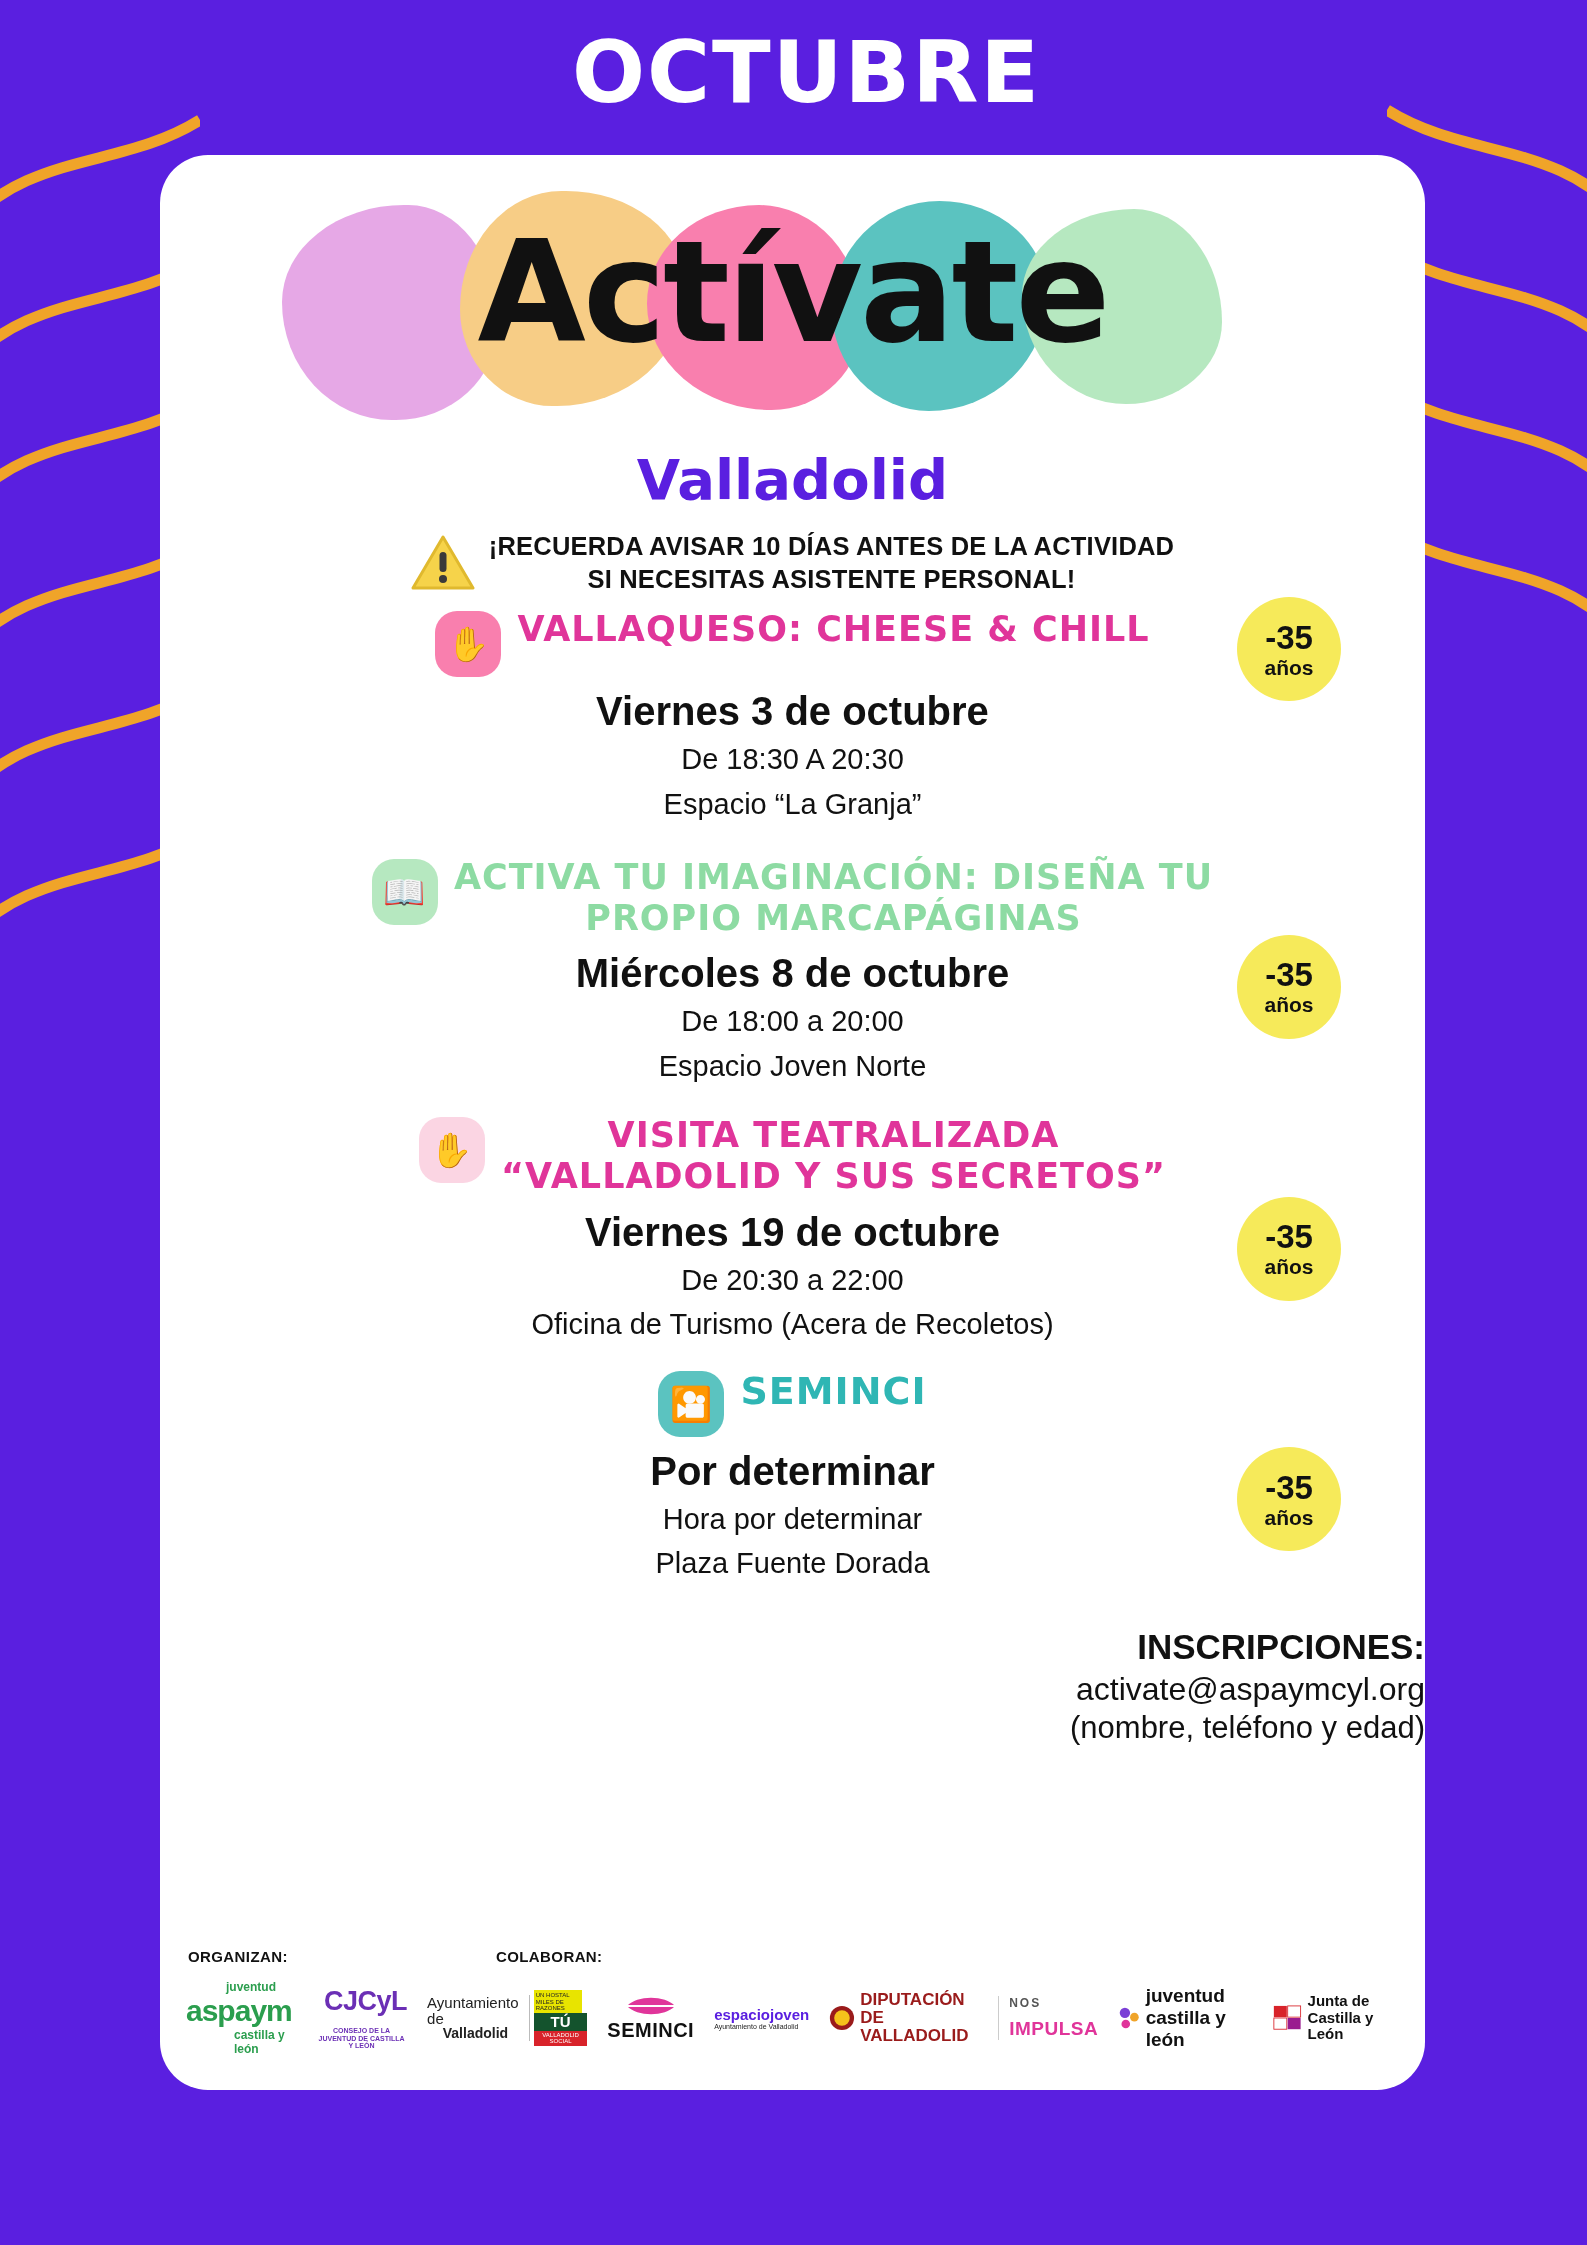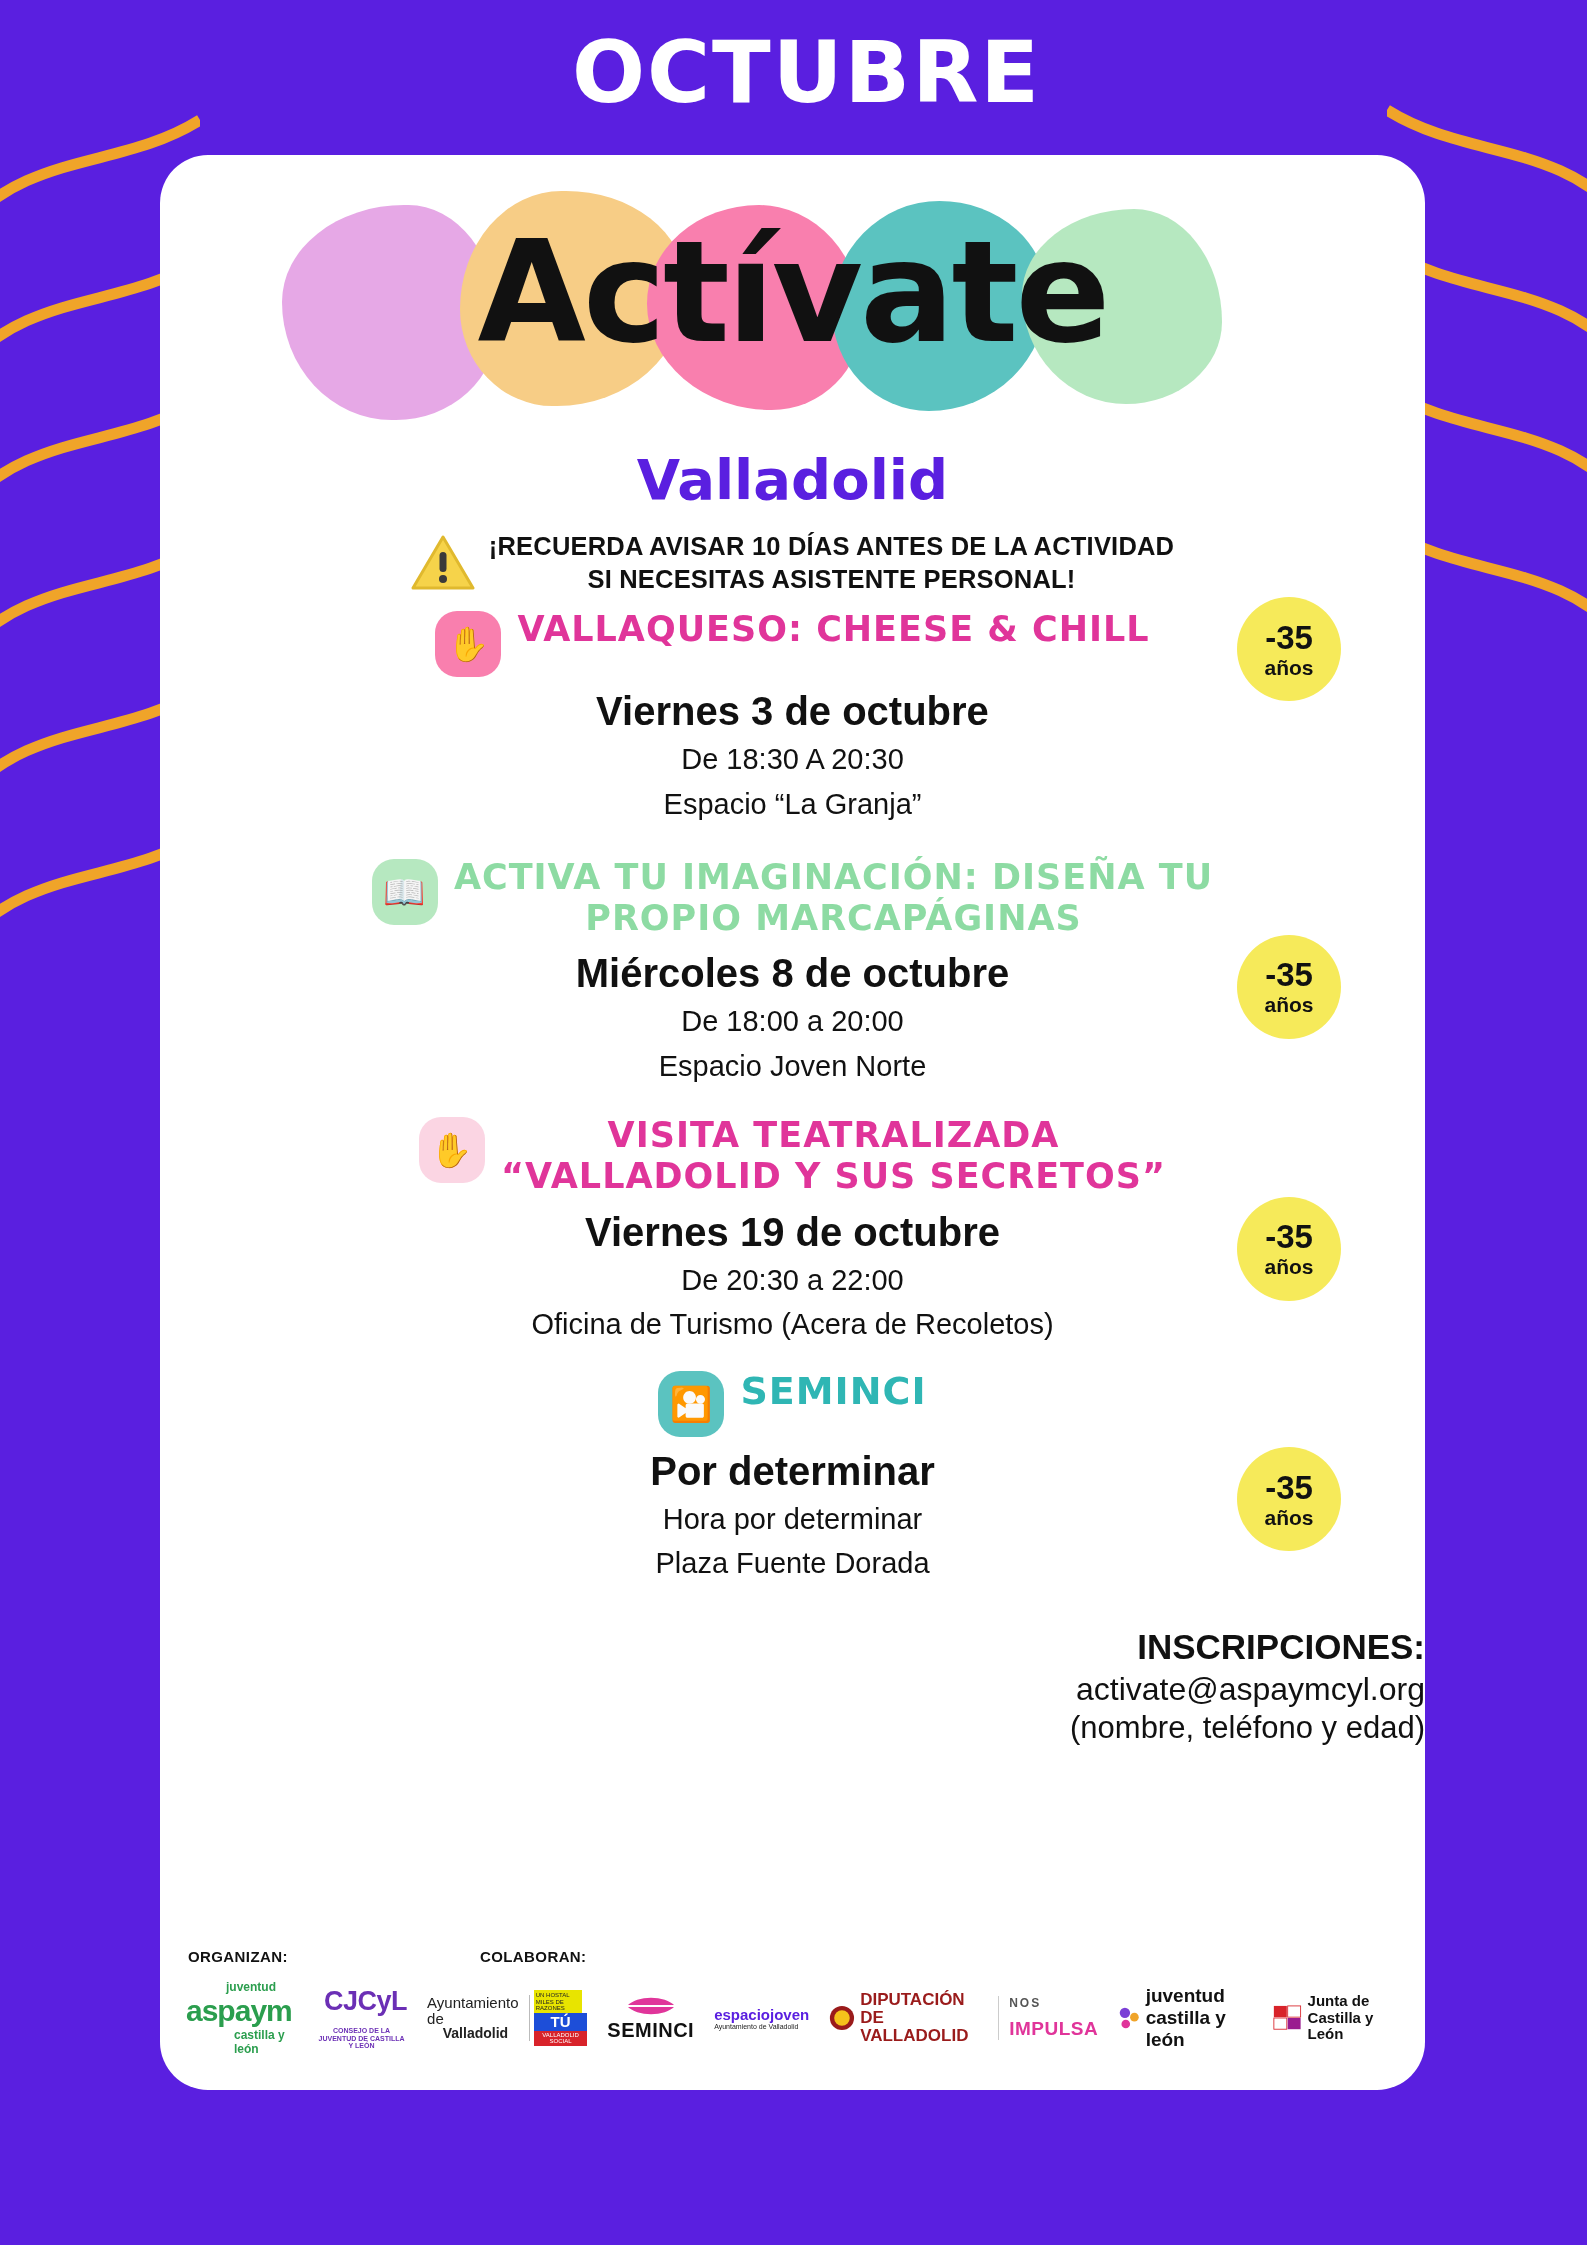--- a/index.html
+++ b/index.html
@@ -124,21 +124,21 @@
   .signup { text-align: right; margin-top: 44px; }
   .signup .ttl { font-size: 35px; font-weight: bold; color:#111111; }
   .signup .mail { font-size: 32px; color:#111111; margin-top: 4px; }
   .signup .hint { font-size: 31px; color:#111111; margin-top: 2px; }
 
   
   .footer { position: absolute; left: 0; right: 0; bottom: 34px; }
   .f-labels { position: relative; height: 22px; padding: 0 0 0 12px; }
   .f-lab { position: absolute; font-size: 15px; font-weight: bold; color:#111111; letter-spacing:.4px; }
   .f-lab.a { left: 28px; }
-  .f-lab.b { left: 320px; }
+  .f-lab.b { left: 336px; }
   .f-row { display: flex; align-items: center; gap: 20px; padding: 10px 26px 0 26px; }
   .logo-box { display: flex; align-items: center; gap: 6px; }
   .tiny { font-size: 15px; color:#222; line-height: 1.05; }
   .tiny.b { font-weight: bold; }
   .aspaym { display:flex; align-items:center; gap:6px; }
   .aspaym .big { font-size: 30px; font-weight: bold; color:#2b9e4e; letter-spacing:-1px; }
   .aspaym .sm { font-size: 12px; color:#2b9e4e; font-weight:bold; }
   .cjcyl .big { font-size: 27px; font-weight: bold; color:#6b2fb5; letter-spacing:-.5px; }
   .seminci-txt { font-size: 20px; font-weight: bold; color:#111; letter-spacing:.5px; }
   .dip { font-size: 17px; font-weight: bold; color:#9a1b1b; line-height:1.05; }
@@ -281,21 +281,21 @@
           <span class="tiny b" style="color:#6b2fb5; font-size:7px; text-align:center; max-width:105px;">CONSEJO DE LA JUVENTUD DE CASTILLA Y LEÓN</span>
         </div>
 
         <div class="logo-box" style="gap:4px;">
           <div style="display:flex;flex-direction:column;align-items:center;border-right:1px solid #bbb;padding-right:5px;">
             <span class="tiny">Ayuntamiento de</span>
             <span class="tiny b" style="font-size:14px;">Valladolid</span>
           </div>
           <div style="display:flex;flex-direction:column;">
             <span class="tiny" style="font-size:6px;max-width:48px;background:#e8e400;padding:2px;">UN HOSTAL MILES DE RAZONES</span>
-            <span class="tiny b" style="background:#1d4ed8;color:#fff;padding:1px 4px;text-align:center;">TÚ</span>
+            <span class="tiny b" style="background:#14532d;color:#fff;padding:1px 4px;text-align:center;">TÚ</span>
             <span class="tiny" style="font-size:6px;background:#d8232a;color:#fff;padding:1px;text-align:center;">VALLADOLID SOCIAL</span>
           </div>
         </div>
 
         <div class="logo-box" style="flex-direction:column;gap:2px;">
           <svg width="52" height="22" viewBox="0 0 52 22">
             <path d="M2,11 C12,0 40,0 50,11 C40,22 12,22 2,11 Z" fill="#e0359a"></path>
             <path d="M2,11 L50,11" stroke="#fff" stroke-width="2"></path>
           </svg>
           <span class="seminci-txt">SEMINCI</span>

